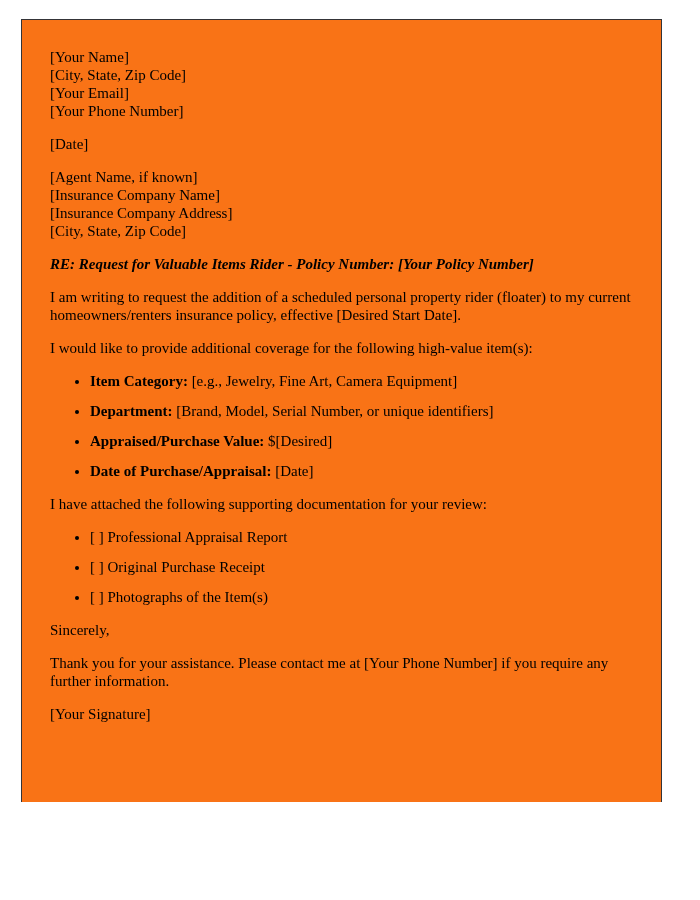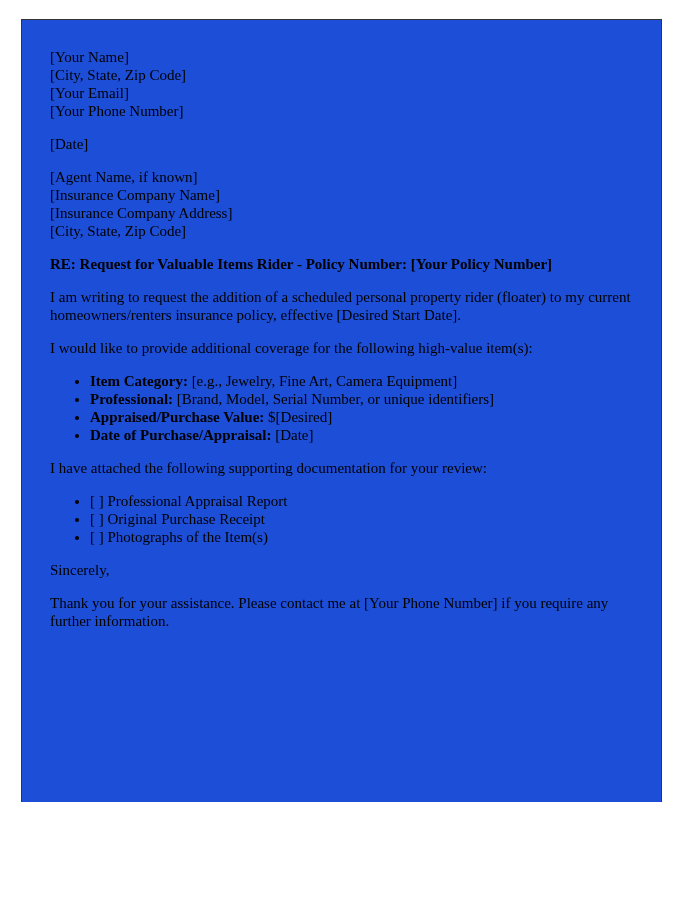--- a/index.html
+++ b/index.html
@@ -20,40 +20,42 @@
     position: absolute;
     left: 21px;
     top: 19px;
     width: 641px;
     height: 783px;
     box-sizing: border-box;
     border: 1px solid #343438;
     border-bottom: none;
     padding: 13px 27px 0 28px;
     overflow: hidden;
-    background: #1d4ed8;
+    background: #f97316;
     font-size: 15px;
     line-height: 18px;
   }
   .para {
     margin: 15px 0;
   }
   .para.bold {
     font-weight: bold;
+    font-style: italic;
   }
   .addr-line {
     line-height: 18px;
   }
   ul.letter-list {
     margin: 15px 0;
     padding-left: 40px;
     list-style-type: disc;
   }
   ul.letter-list li {
     line-height: 18px;
+    margin-top: 12px;
   }
 </style>
 </head>
 <body>
 
 <div class="page">
   <div class="letter-frame">
 
     <div class="para">
       <div class="addr-line">[Your Name]</div>
@@ -73,33 +75,34 @@
 
     <div class="para bold">RE: Request for Valuable Items Rider - Policy Number: [Your Policy Number]</div>
 
 
     <div class="para">I am writing to request the addition of a scheduled personal property rider (floater) to my current homeowners/renters insurance policy, effective [Desired Start Date].</div>
 
     <div class="para">I would like to provide additional coverage for the following high-value item(s):</div>
 
     <ul class="letter-list">
       <li><b>Item Category:</b> <span>[e.g., Jewelry, Fine Art, Camera Equipment]</span></li>
-      <li><b>Professional:</b> <span>[Brand, Model, Serial Number, or unique identifiers]</span></li>
+      <li><b>Department:</b> <span>[Brand, Model, Serial Number, or unique identifiers]</span></li>
       <li><b>Appraised/Purchase Value:</b> <span>$[Desired]</span></li>
       <li><b>Date of Purchase/Appraisal:</b> <span>[Date]</span></li>
     </ul>
 
     <div class="para">I have attached the following supporting documentation for your review:</div>
 
     <ul class="letter-list">
       <li>[ ] Professional Appraisal Report</li>
       <li>[ ] Original Purchase Receipt</li>
       <li>[ ] Photographs of the Item(s)</li>
     </ul>
 
 
     <div class="para">Sincerely,</div>
 
     <div class="para">Thank you for your assistance. Please contact me at [Your Phone Number] if you require any further information.</div>
 
+    <div class="para">[Your Signature]</div>
 
   </div>
 </div>
 
 </body></html>

